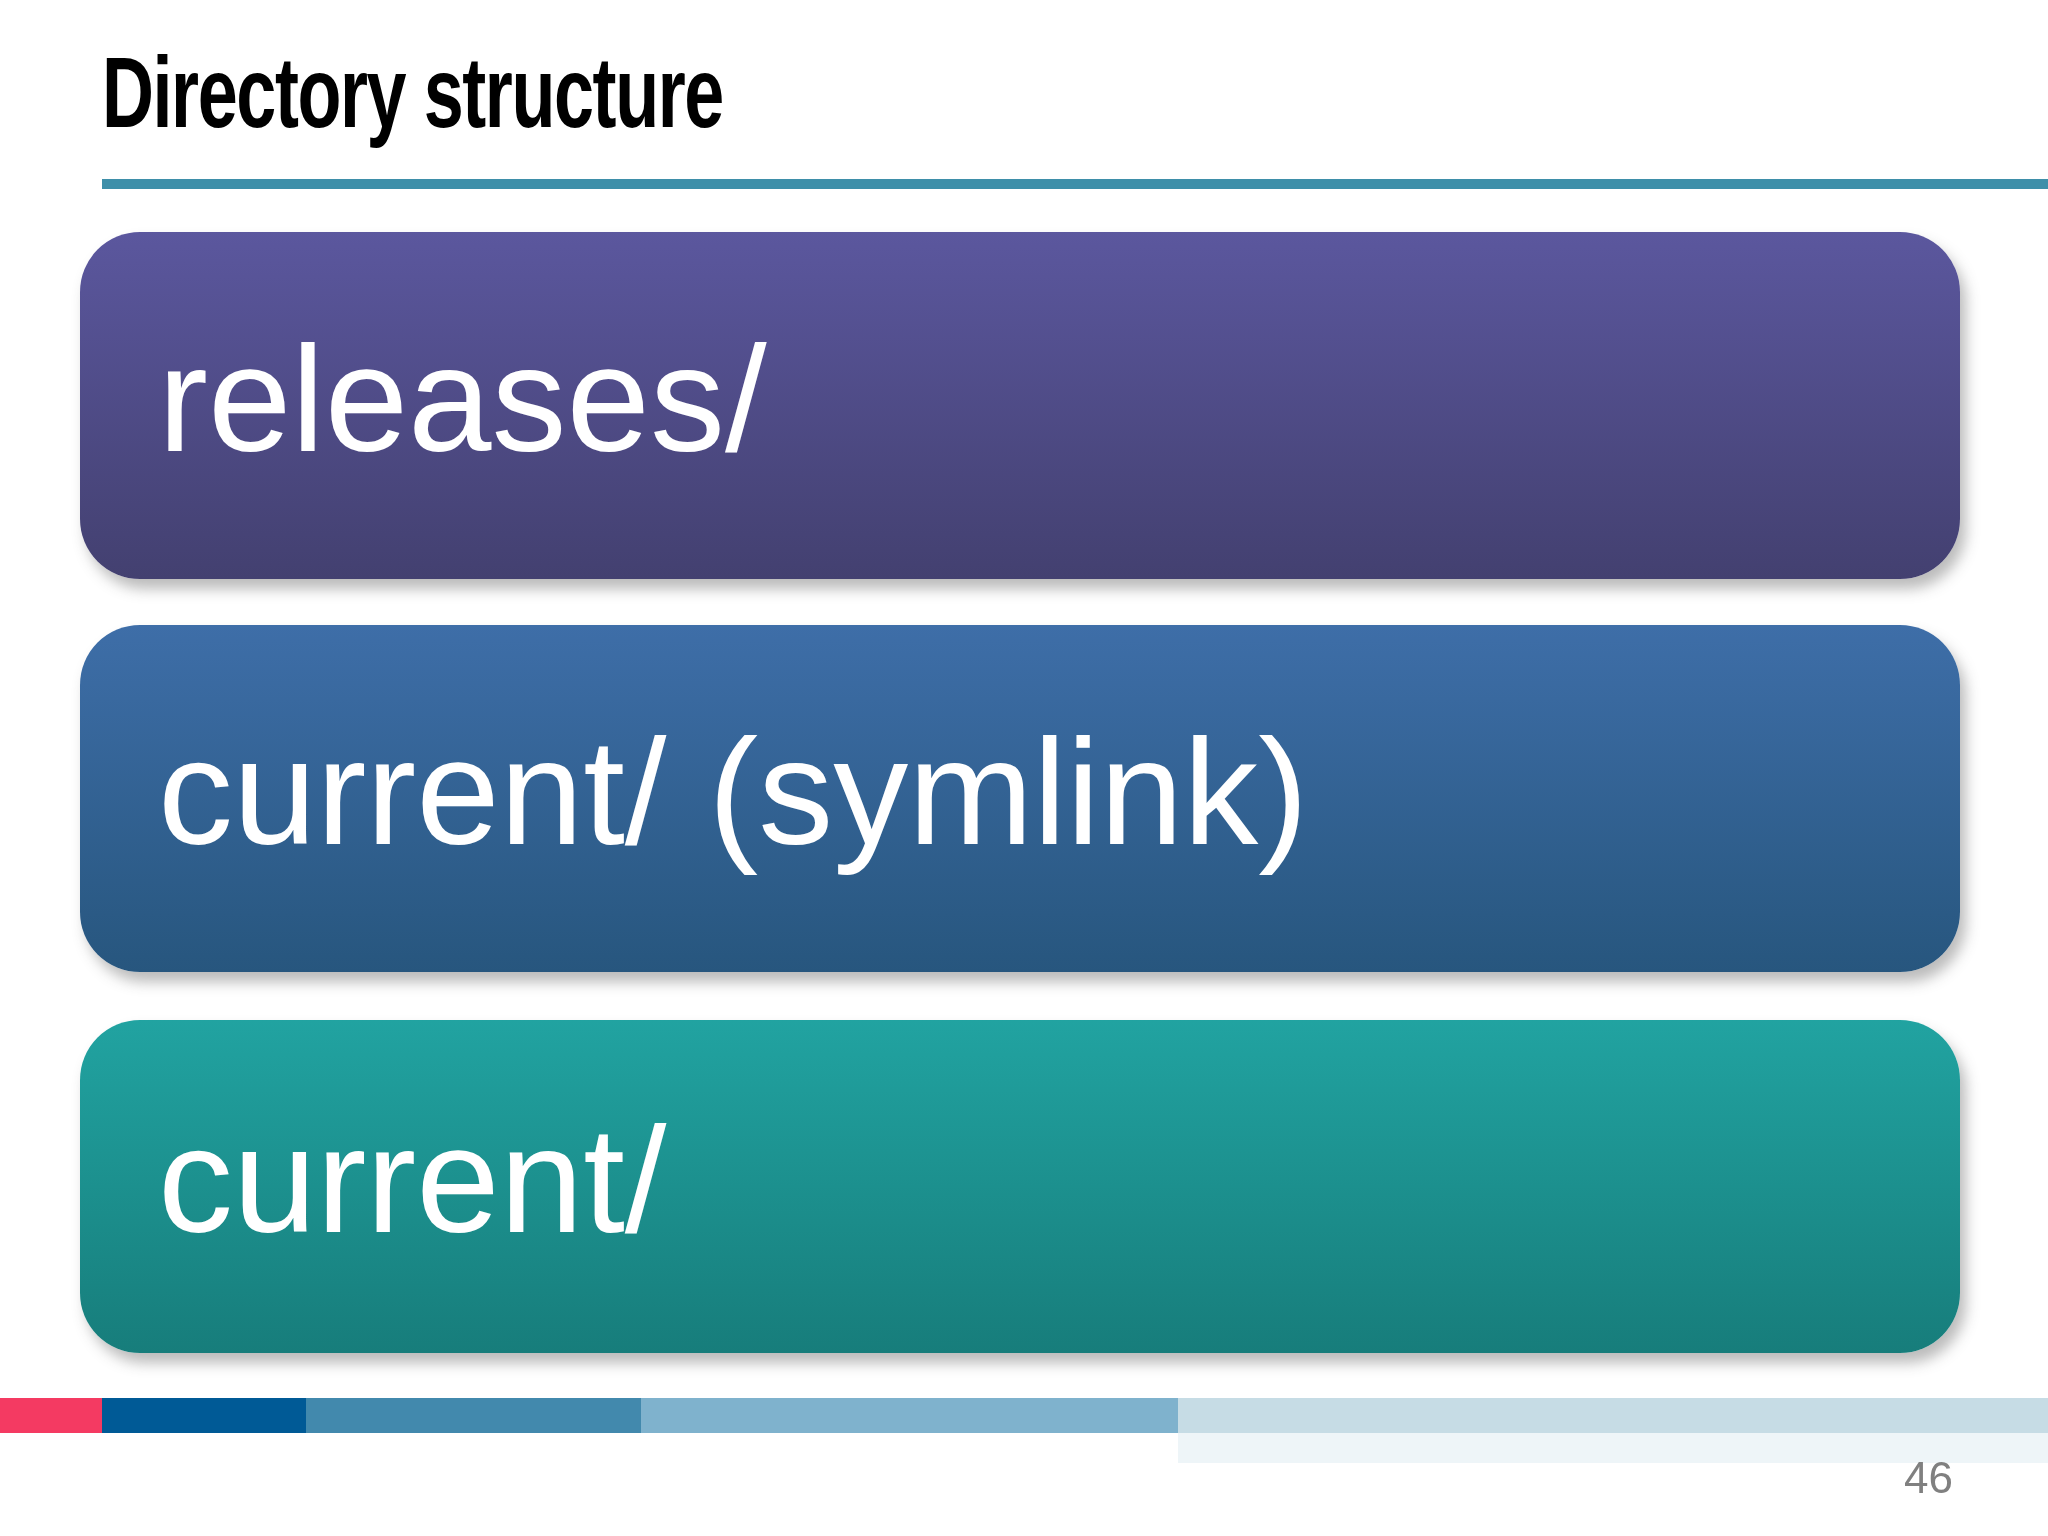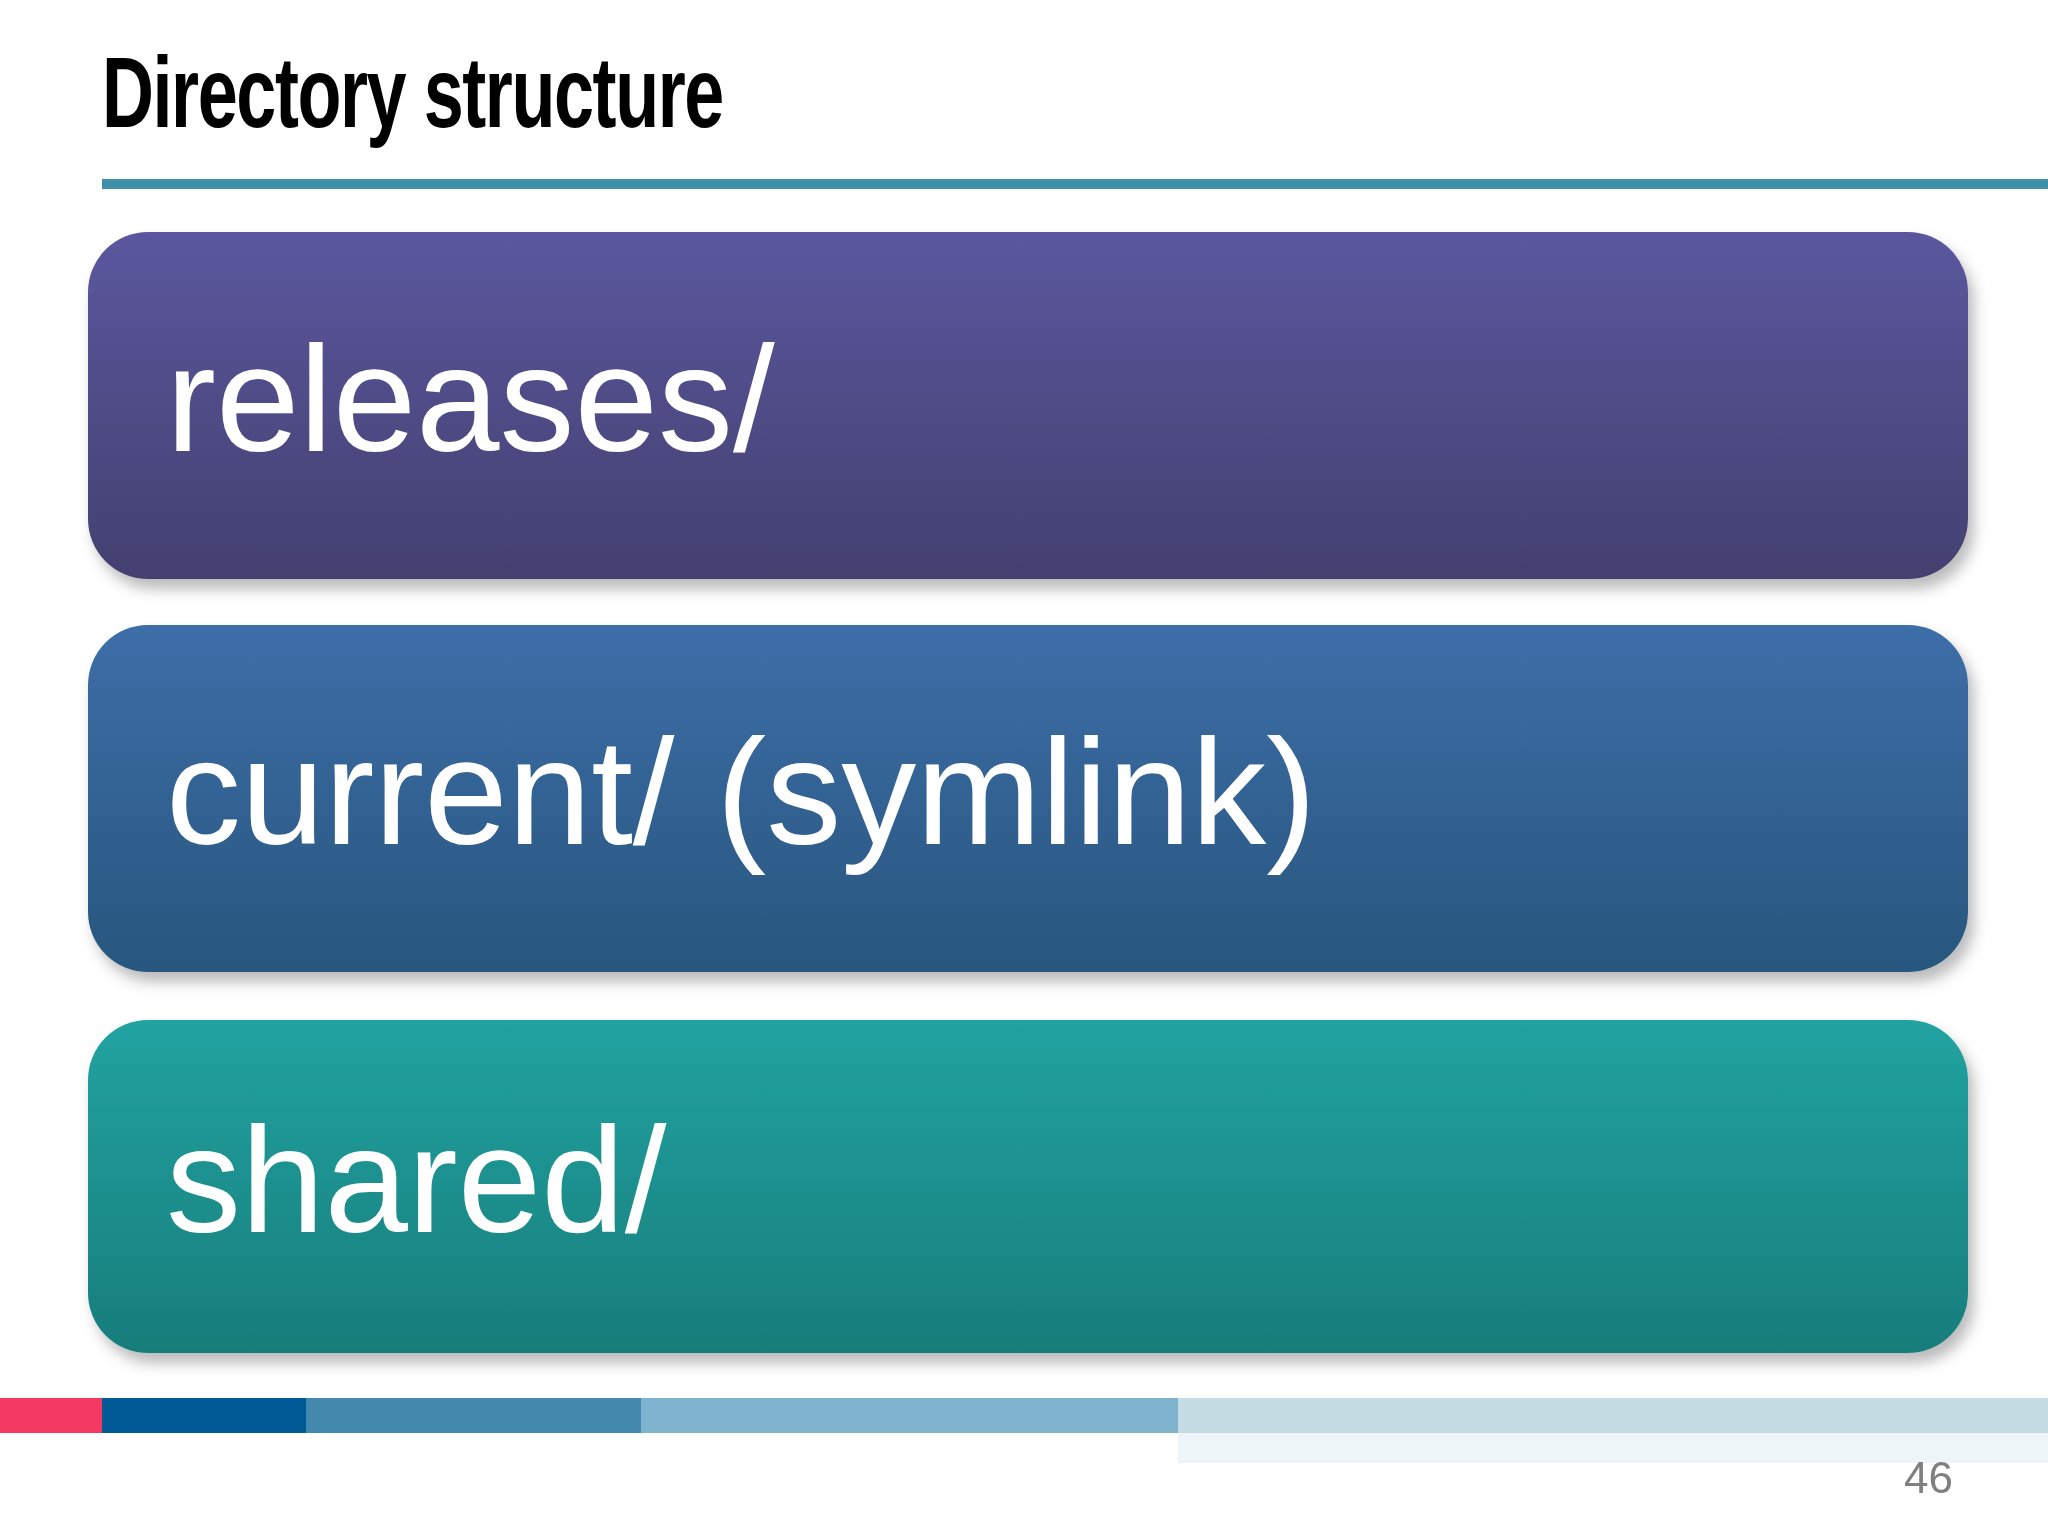--- a/index.html
+++ b/index.html
@@ -25,21 +25,21 @@
   }
 
   .title-rule {
     position: absolute;
     left: 102px; right: 0; top: 179px;
     height: 10px;
   }
 
   .dir-box {
     position: absolute;
-    left: 88px;
+    left: 80px;
     width: 1880px;
     height: 347px;
     border-radius: 60px;
     box-shadow: 6px 10px 14px rgba(60,60,60,0.35);
     display: flex;
     align-items: center;
   }
   .dir-box .box-label {
     color: #ffffff;
     font-size: 150px;
@@ -85,21 +85,21 @@
 
 <div class="dir-box" id="box-0" style="background: linear-gradient(rgb(91, 87, 158) 0%, rgb(67, 64, 112) 100%);">
   <span class="box-label">releases/</span>
 </div>
 
 <div class="dir-box" id="box-1" style="background: linear-gradient(rgb(62, 110, 168) 0%, rgb(39, 86, 126) 100%);">
   <span class="box-label">current/ (symlink)</span>
 </div>
 
 <div class="dir-box" id="box-2" style="background: linear-gradient(rgb(33, 163, 161) 0%, rgb(23, 125, 123) 100%);">
-  <span class="box-label">shared/</span>
+  <span class="box-label">current/</span>
 </div>
 
 <div class="footer-bar">
     <div class="bar-segment" style="width: 102px; background: rgb(244, 58, 98);"></div>
     <div class="bar-segment" style="width: 204px; background: rgb(0, 90, 150);"></div>
     <div class="bar-segment" style="width: 335px; background: rgb(66, 137, 173);"></div>
     <div class="bar-segment" style="width: 537px; background: rgb(127, 178, 205);"></div>
     <div class="bar-segment" style="width: 870px; background: rgb(198, 220, 229);"></div>
   </div>
 

